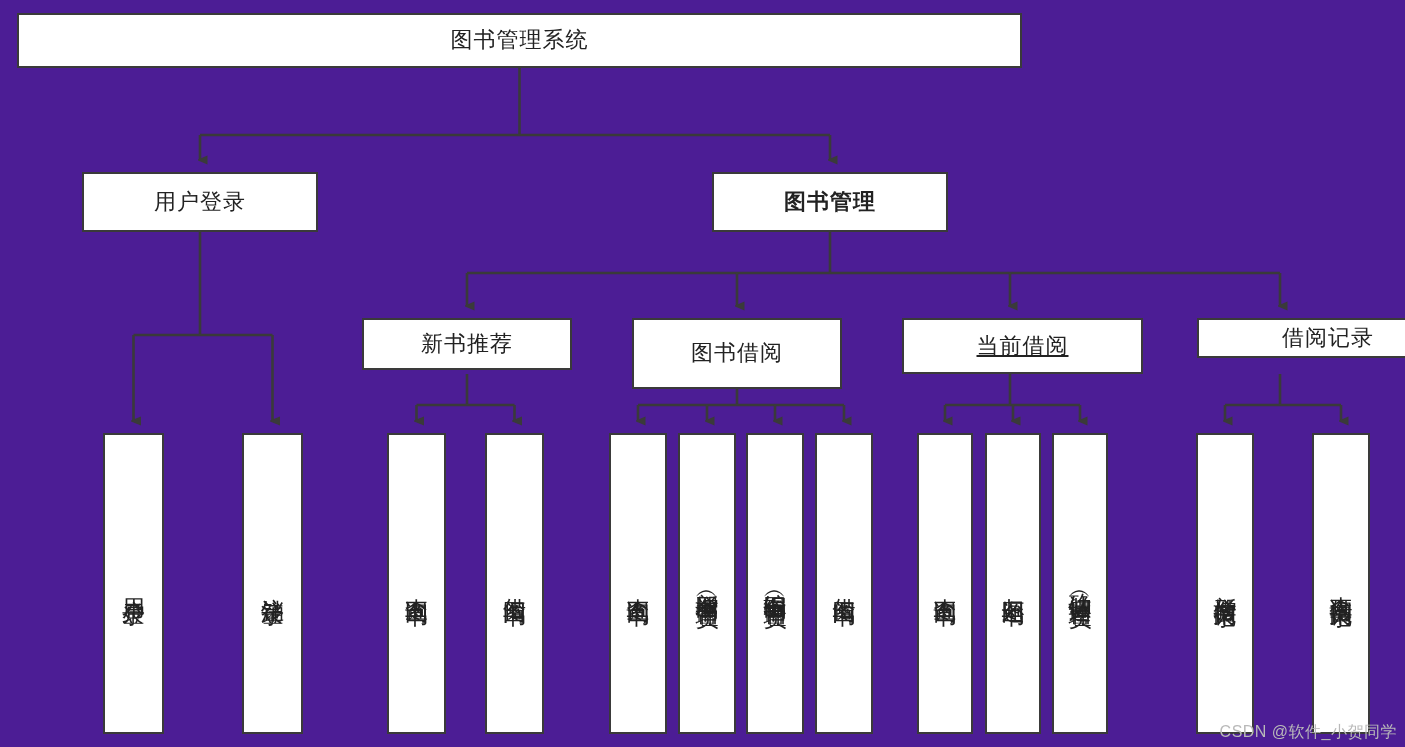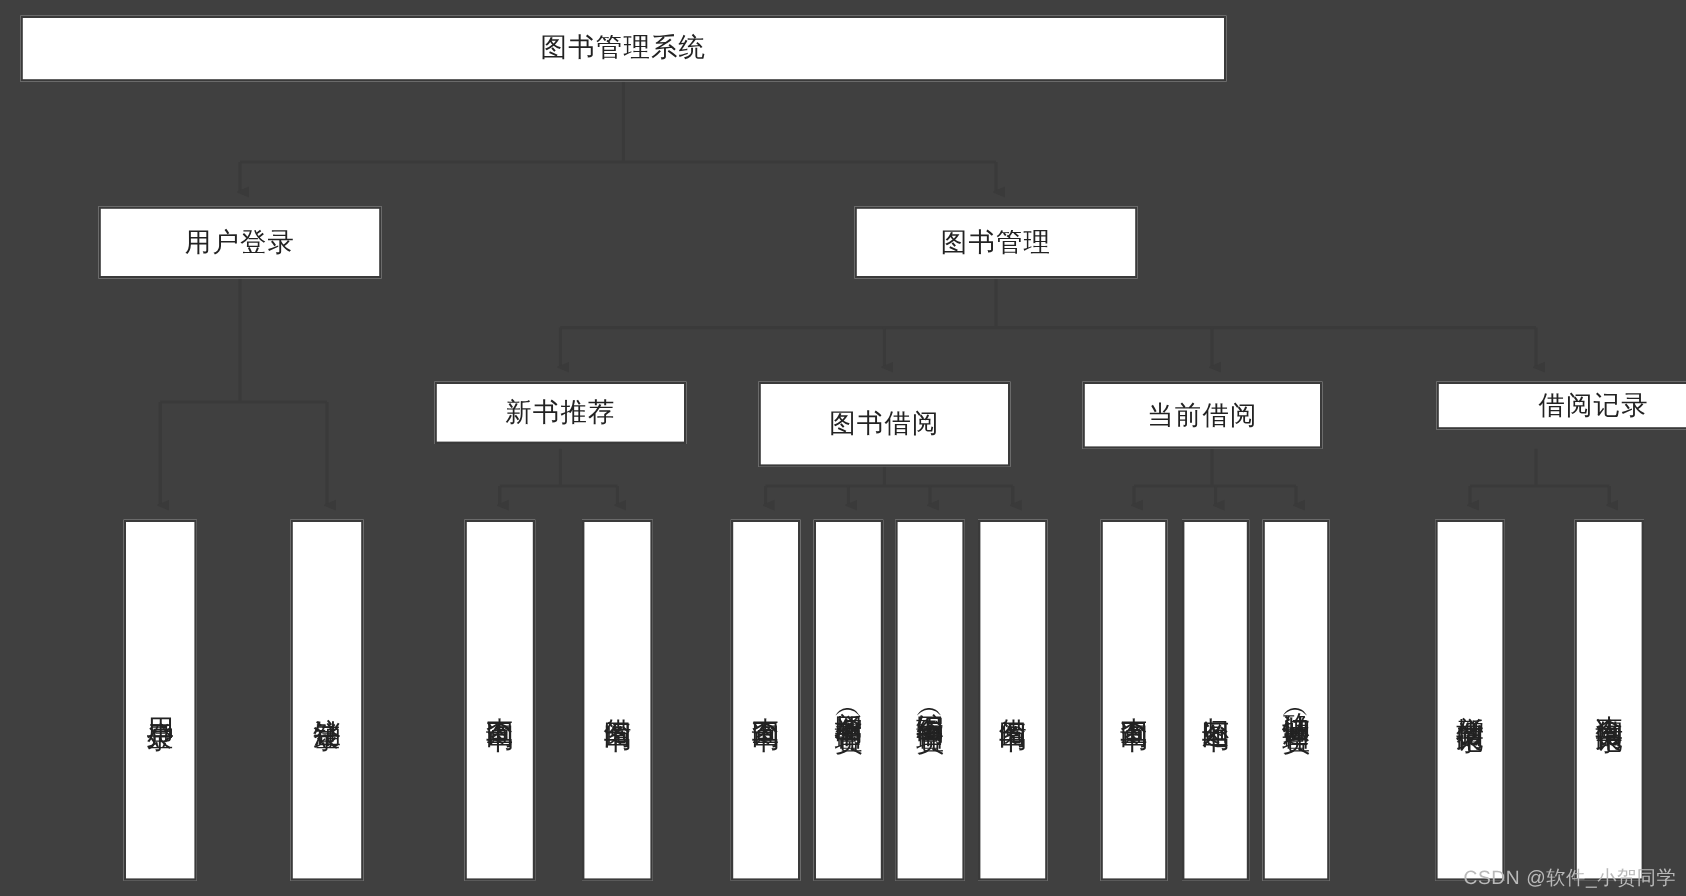--- a/index.html
+++ b/index.html
@@ -7,21 +7,21 @@
     padding: 0;
     background: #ffffff;
   }
   body {
     font-family: "Liberation Sans", "DejaVu Sans", sans-serif;
   }
   #canvas {
     position: relative;
     width: 1405px;
     height: 747px;
-    background: #404040;
+    background: #4c1d95;
     overflow: hidden;
   }
   svg.wires {
     position: absolute;
     left: 0;
     top: 0;
     width: 1405px;
     height: 747px;
     pointer-events: none;
   }
@@ -116,30 +116,30 @@
         <path d="M1341 405 L1341 421" marker-end="url(#arrowhead)"></path>
       </g>
   </svg>
   <div id="node-layer">
       <div class="node horiz" style="left: 17px; top: 13px; width: 1005px; height: 55px;">
         <span class="label">图书管理系统</span>
       </div>
       <div class="node horiz" style="left: 82px; top: 172px; width: 236px; height: 60px;">
         <span class="label">用户登录</span>
       </div>
-      <div class="node horiz" style="left: 712px; top: 172px; width: 236px; height: 60px;">
+      <div class="node horiz" style="left: 712px; top: 172px; width: 236px; height: 60px; font-weight: bold;">
         <span class="label">图书管理</span>
       </div>
       <div class="node horiz" style="left: 362px; top: 318px; width: 210px; height: 52px;">
         <span class="label">新书推荐</span>
       </div>
       <div class="node horiz" style="left: 632px; top: 318px; width: 210px; height: 71px;">
         <span class="label">图书借阅</span>
       </div>
-      <div class="node horiz" style="left: 902px; top: 318px; width: 200px; height: 56px;">
+      <div class="node horiz" style="left: 902px; top: 318px; width: 241px; height: 56px; text-decoration: underline;">
         <span class="label">当前借阅</span>
       </div>
       <div class="node horiz" style="left: 1197px; top: 318px; width: 216px; height: 40px; padding-left: 46px;">
         <span class="label">借阅记录</span>
       </div>
       <div class="node vert" style="left: 103px; top: 433px; width: 61px; height: 301px;">
         <span class="label">用户登录</span>
       </div>
       <div class="node vert" style="left: 242px; top: 433px; width: 61px; height: 301px;">
         <span class="label">注销登录</span>

